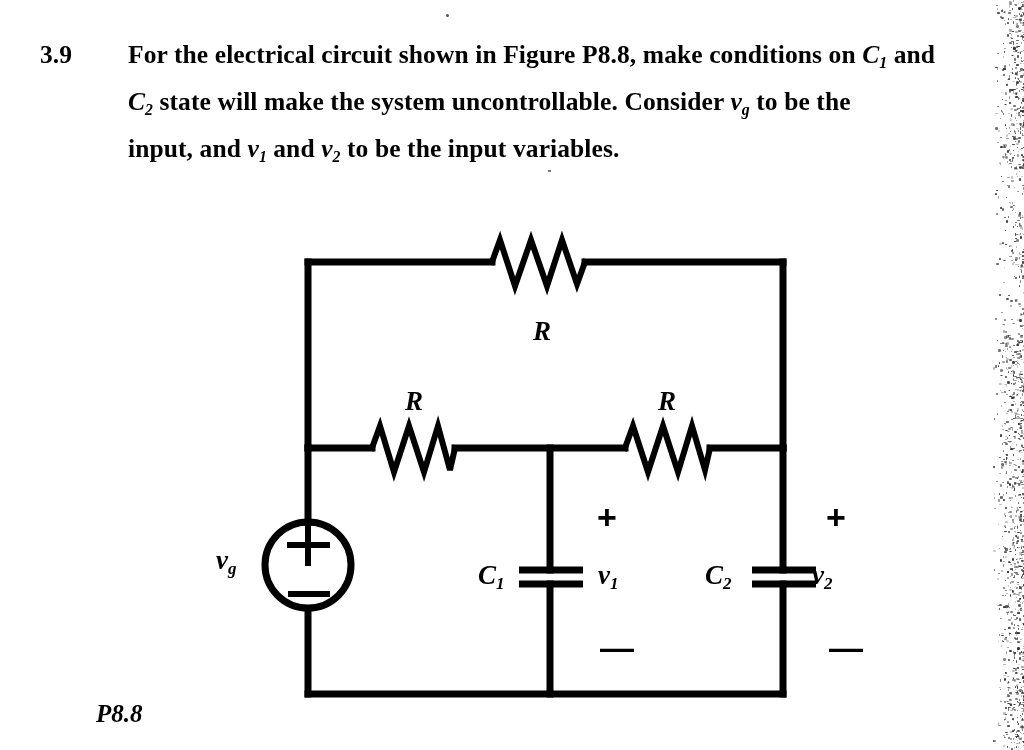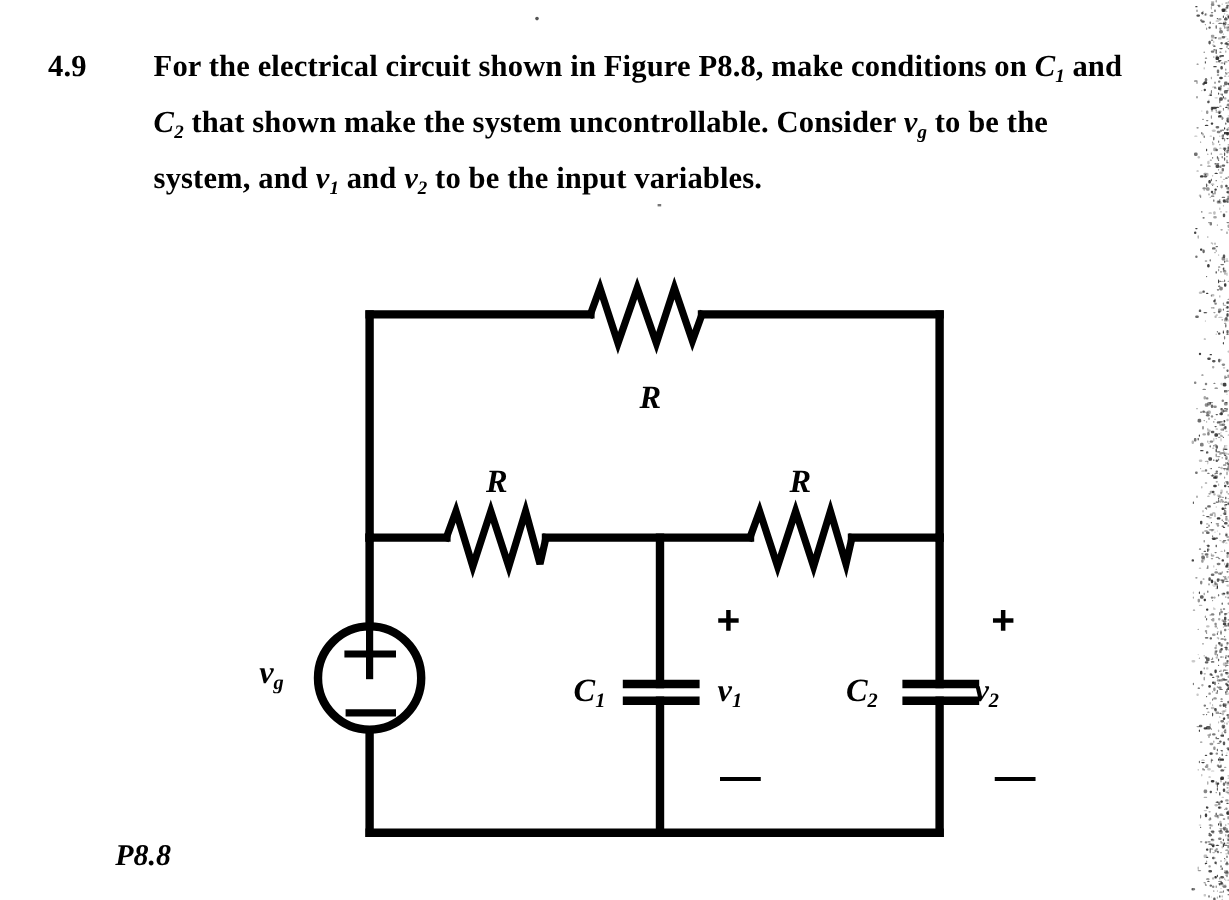--- a/index.html
+++ b/index.html
@@ -139,27 +139,27 @@
     background: #777;
   }
 </style>
 </head>
 <body>
 
 <div id="page">
 
   <div class="problem">
 
-    <div class="prob-line prob-num">4.9</div>
+    <div class="prob-line prob-num">3.9</div>
 
     <div class="prob-line line1"><span>For the electrical circuit shown in Figure P8.8, make conditions on </span><span class="var">C</span><sub class="s">1</sub><span> and</span></div>
 
-    <div class="prob-line line2"><span class="var">C</span><sub class="s">2</sub><span> that shown make the system uncontrollable. Consider </span><span class="var">v</span><sub class="s">g</sub><span> to be the</span></div>
-
-    <div class="prob-line line3"><span>system, and </span><span class="var">v</span><sub class="s">1</sub><span> and </span><span class="var">v</span><sub class="s">2</sub><span> to be the input variables.</span></div>
+    <div class="prob-line line2"><span class="var">C</span><sub class="s">2</sub><span> state will make the system uncontrollable. Consider </span><span class="var">v</span><sub class="s">g</sub><span> to be the</span></div>
+
+    <div class="prob-line line3"><span>input, and </span><span class="var">v</span><sub class="s">1</sub><span> and </span><span class="var">v</span><sub class="s">2</sub><span> to be the input variables.</span></div>
   </div>
 
   <svg id="circuit" width="1024" height="750" viewBox="0 0 1024 750">
 
     <g stroke="#000000" fill="none" stroke-width="7" stroke-linecap="square" stroke-linejoin="miter">
 
       <path d="M308 262 L492 262"></path>
       <path d="M585 262 L783 262"></path>
 
       <path d="M492 262 L500 240 L515 286 L531 240 L547 286 L562 240 L577 284 L585 262" stroke-width="6"></path>

